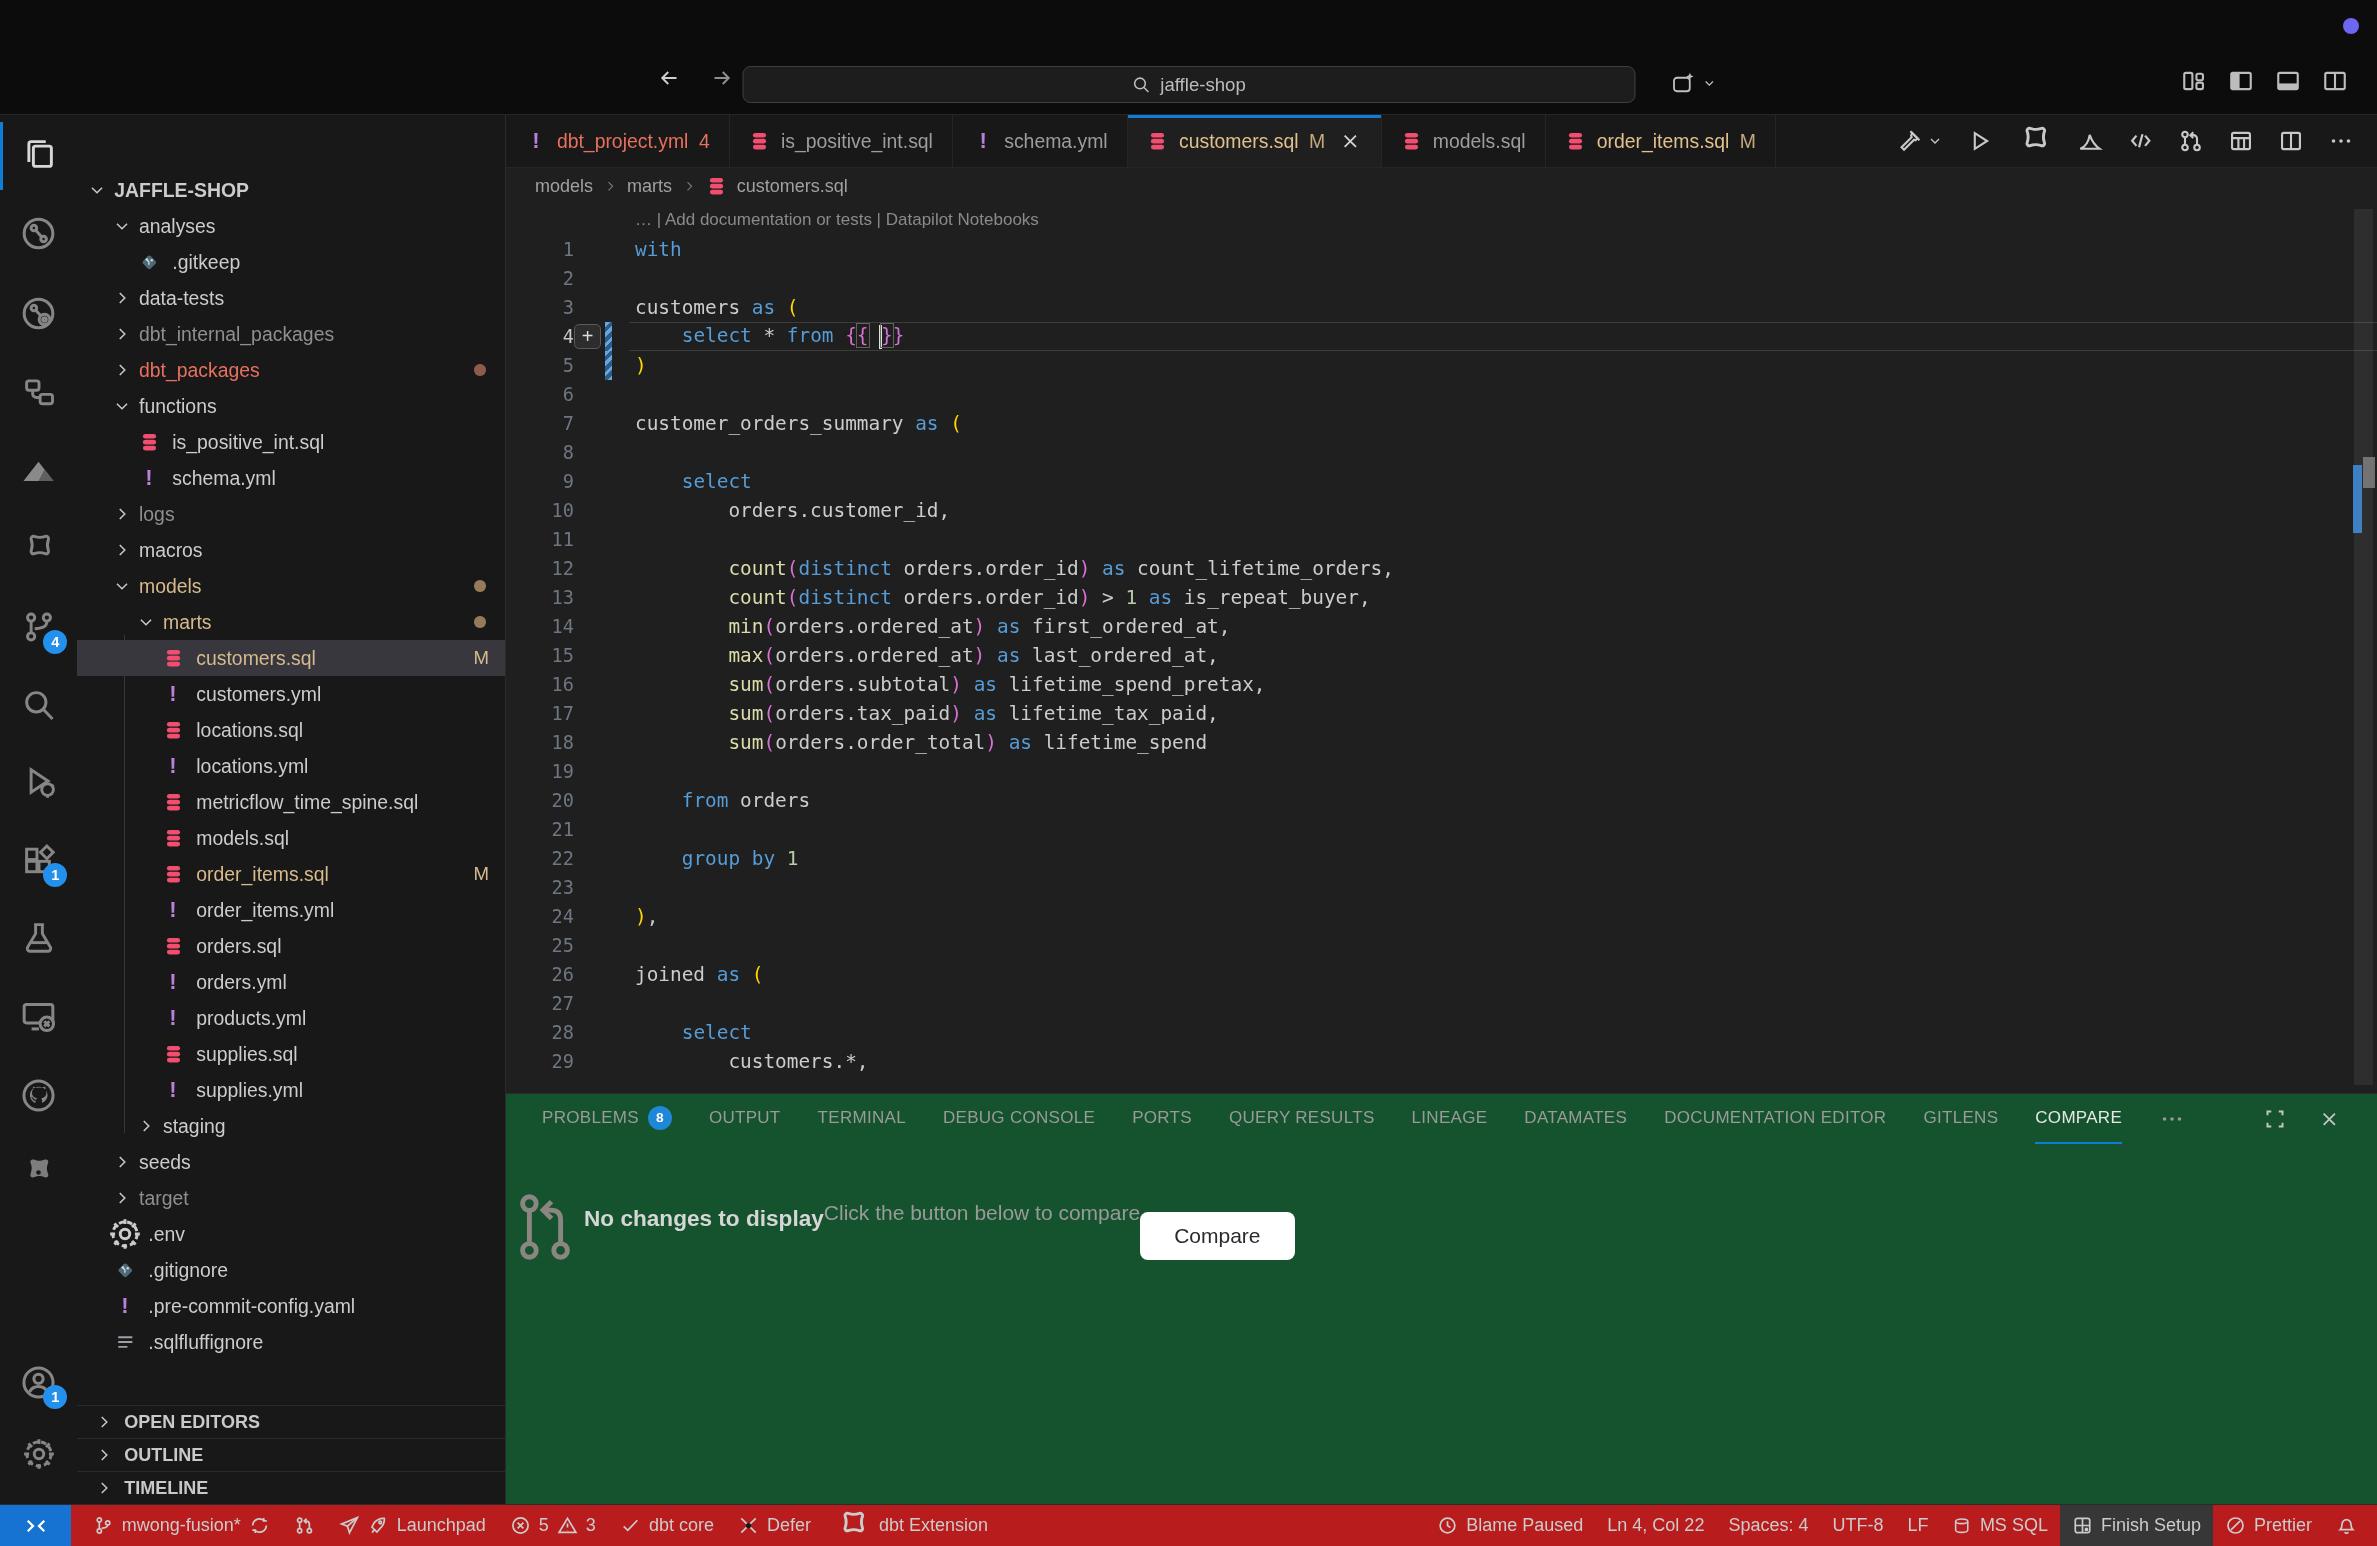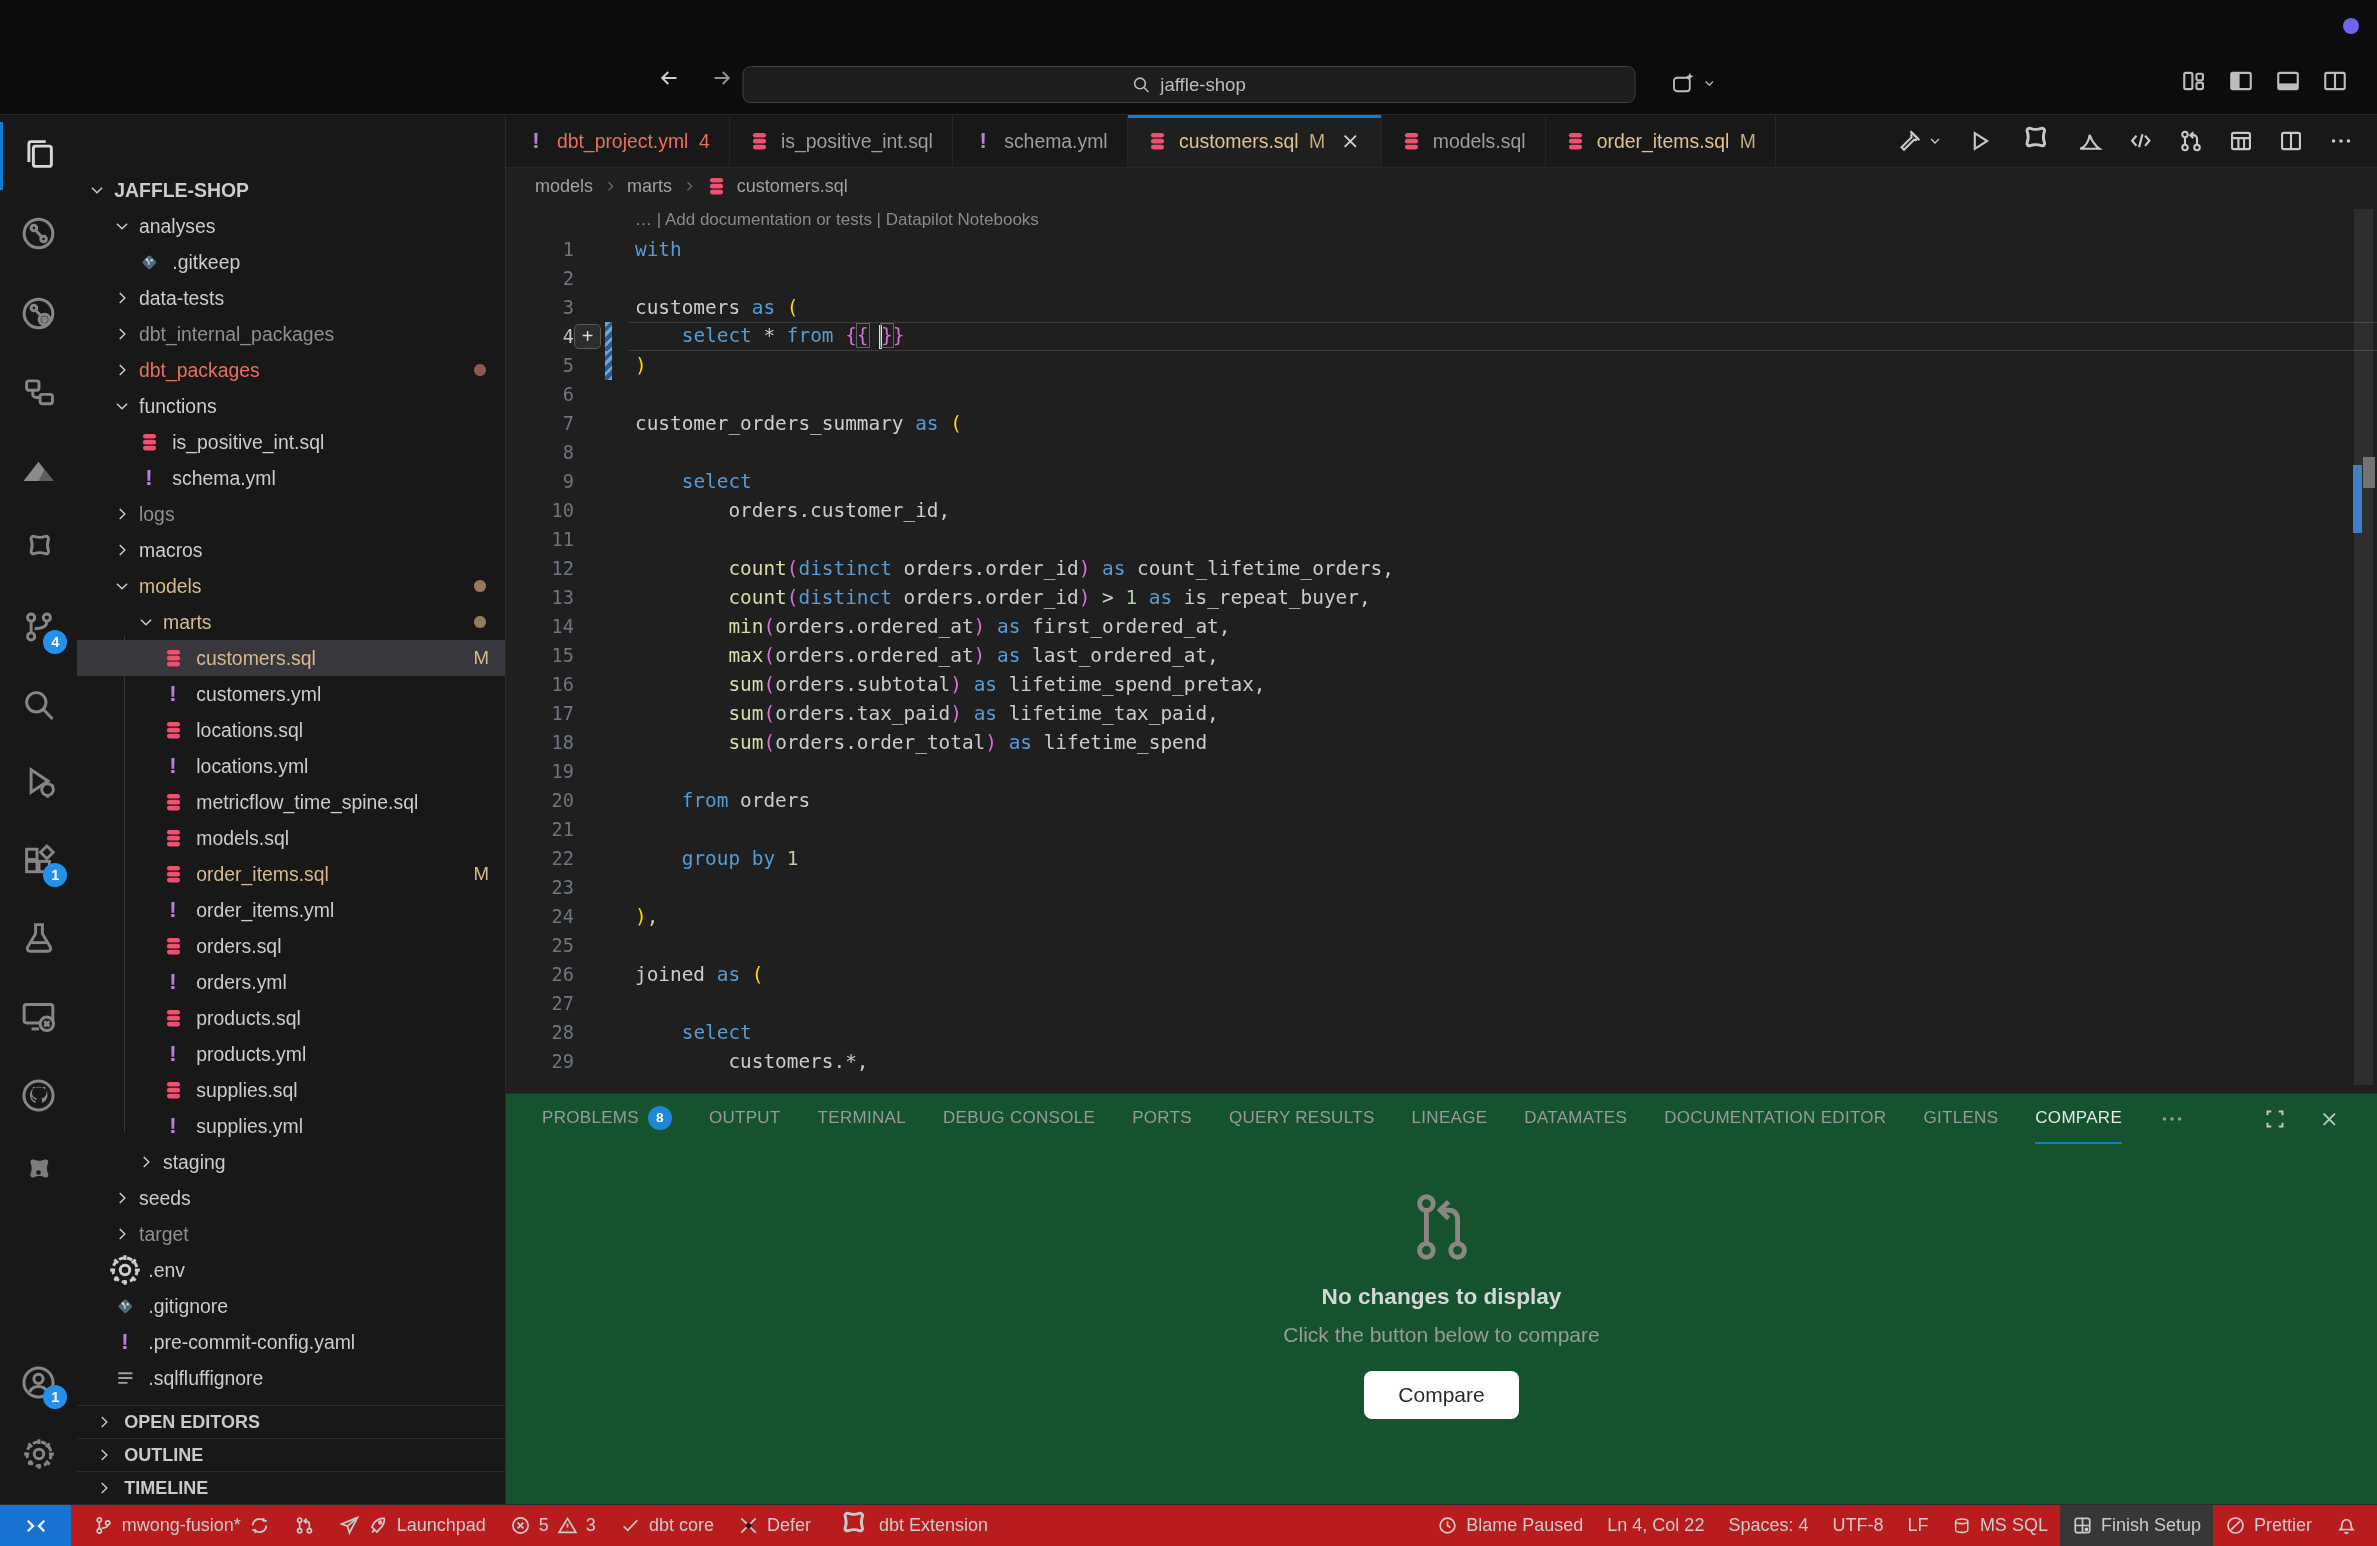--- a/index.html
+++ b/index.html
@@ -78,21 +78,21 @@
   #edscroll .mk-blue { position:absolute; left:3.2px; width:9px; top:259px; height:68px; background:#3f7fc4; }
   #edscroll .mk-gray { position:absolute; right:2.4px; width:12px; top:251px; height:31px; background:#8b8b8b; opacity:.75; }
   
   #panel { position:absolute; left:506px; top:1093px; width:1871px; height:411px; background:#14532d; border-top:0.8px solid #2b2b2b; }
   #ptabs { height:50px; display:flex; align-items:center; padding:0 36px; gap:37px; font-size:17px; letter-spacing:0.3px; color:#9a9a9a; }
   .ptab { height:100%; display:flex; align-items:center; gap:9px; border-bottom:2.4px solid transparent; white-space:nowrap; }
   .ptab.active { color:#e7e7e7; border-bottom-color:#0f7cd6; }
   .ptab .pbadge { min-width:24px; height:24px; border-radius:12px; background:#1f87d7; color:#fff; font-size:13.7px;
     line-height:24px; text-align:center; font-weight:700; }
   #ptabs-right { margin-left:auto; display:flex; align-items:center; gap:31px; color:#c5c5c5; }
-  #empty-state { display:flex; flex-direction:column; align-items:center; margin-top:44px; color:#8b8682; }
+  #empty-state { display:flex; flex-direction:row; align-items:flex-start; margin-top:44px; color:#8b8682; }
   #empty-title { margin-top:18px; color:#d6d6d6; font-size:22.6px; font-weight:600; }
   #empty-sub { margin-top:13px; color:#9a9a9a; font-size:21px; }
   #compare-btn { margin-top:24px; background:#ffffff; color:#2b2b2b; font-size:21px; font-weight:500;
     padding:12px 34px; border:none; border-radius:8px; font-family:"Liberation Sans",sans-serif; }
   
   #statusbar { position:absolute; left:0; bottom:0; width:2377px; height:42px; background:#b91c1c; border-top:0.8px solid #2b2b2b;
     display:flex; align-items:center; color:#cbcbcb; font-size:18px; }
   #remote-block { width:71px; height:100%; background:#1673d1; color:#fff; display:flex; align-items:center; justify-content:center; flex:none; }
   .sitem { display:flex; align-items:center; gap:8px; padding:0 12px; height:100%; white-space:nowrap; }
   .sitem.highlight { background:#373737; }
@@ -541,34 +541,20 @@
         <span class="lbl">orders.sql</span>
       </div>
       <div class="trow" style="padding-left: 84px;">
         <span class="ficon">
           <span class="excl">!</span>
         </span>
         <span class="lbl">orders.yml</span>
       </div>
       <div class="trow" style="padding-left: 84px;">
         <span class="ficon">
-          <span class="icon">
-            <svg width="21" height="22.6" viewBox="0 0 16 16">
-              <g fill="#f24e6f">
-                <rect x="3" y="1.6" width="10" height="3.6" rx="1.8"></rect>
-                <rect x="3" y="6.1" width="10" height="3.6" rx="1.8"></rect>
-                <rect x="3" y="10.6" width="10" height="3.6" rx="1.8"></rect>
-              </g>
-            </svg>
-          </span>
-        </span>
-        <span class="lbl">products.sql</span>
-      </div>
-      <div class="trow" style="padding-left: 84px;">
-        <span class="ficon">
           <span class="excl">!</span>
         </span>
         <span class="lbl">products.yml</span>
       </div>
       <div class="trow" style="padding-left: 84px;">
         <span class="ficon">
           <span class="icon">
             <svg width="21" height="22.6" viewBox="0 0 16 16">
               <g fill="#f24e6f">
                 <rect x="3" y="1.6" width="10" height="3.6" rx="1.8"></rect>

